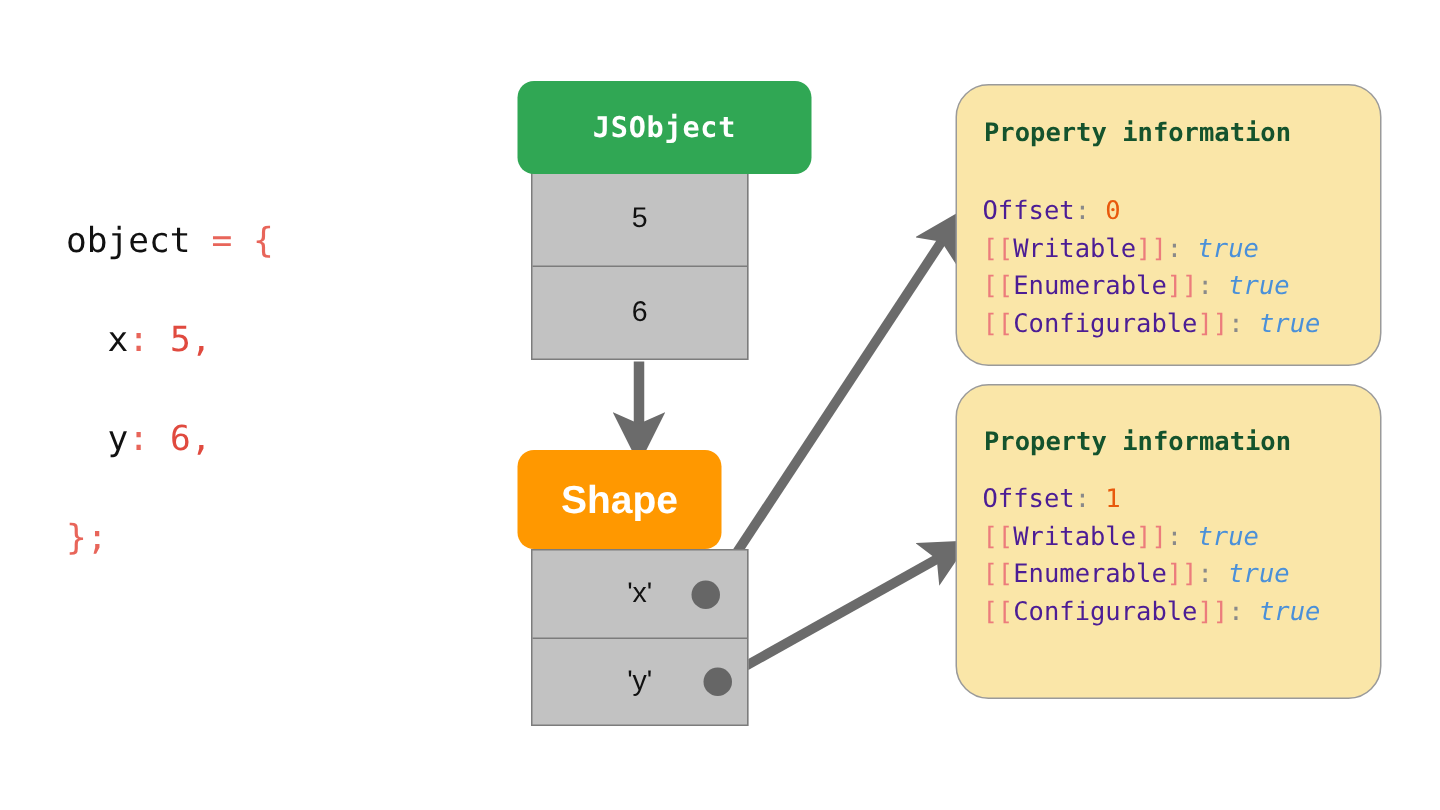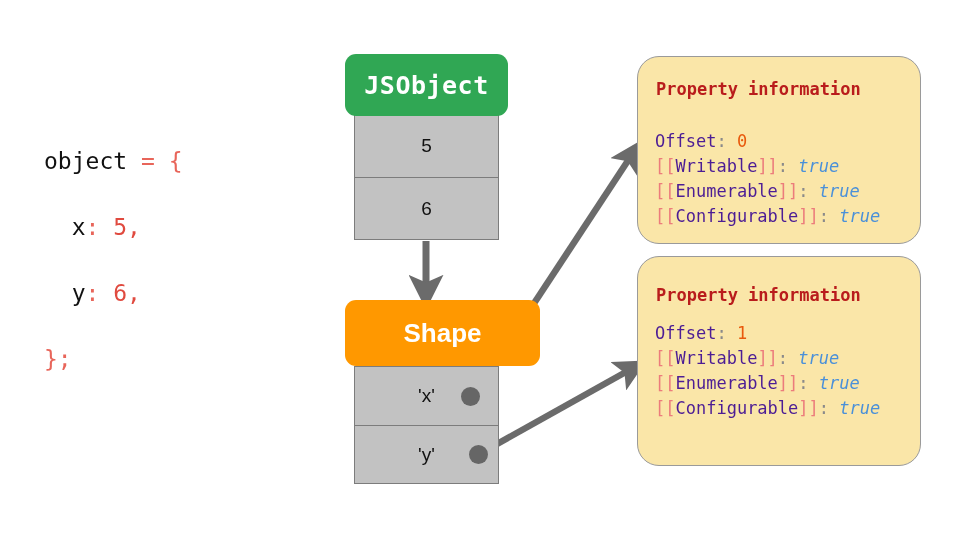--- a/index.html
+++ b/index.html
@@ -75,41 +75,41 @@
     width: 19px;
     height: 19px;
     border-radius: 50%;
     background: #666666;
   }
 
   
   #jsobject-header {
     left: 345px;
     top: 54px;
-    width: 163px;
+    width: 196px;
     height: 62px;
     background: #30a754;
     font-family: "DejaVu Sans Mono", "Liberation Mono", monospace;
-    font-size: 25px;
+    font-size: 19px;
     font-weight: bold;
     letter-spacing: 0.5px;
   }
   #jsobject-cells {
     left: 354px;
     top: 114px;
     width: 145px;
     height: 126px;
   }
   #jsobject-cells .cell { height: 50%; }
 
   
   #shape-header {
     left: 345px;
     top: 300px;
-    width: 195px;
+    width: 136px;
     height: 66px;
     background: #ff9800;
     font-family: "Liberation Sans", sans-serif;
     font-size: 26px;
     font-weight: bold;
   }
   #shape-cells {
     left: 354px;
     top: 366px;
     width: 145px;
@@ -130,21 +130,21 @@
   }
   #prop-card-0 { left: 637px; top: 56px;  width: 284px; height: 188px; }
   #prop-card-1 { left: 637px; top: 256px; width: 284px; height: 210px; }
 
   .prop-title {
     position: absolute;
     left: 18px;
     font-family: "DejaVu Sans Mono", "Liberation Mono", monospace;
     font-size: 17px;
     font-weight: bold;
-    color: #b91c1c;
+    color: #14532d;
     white-space: nowrap;
   }
   #prop-card-0 .prop-title { top: 22px; }
   #prop-card-1 .prop-title { top: 28px; }
 
   .prop-lines {
     position: absolute;
     left: 17px;
     font-family: "DejaVu Sans Mono", "Liberation Mono", monospace;
     font-size: 17px;

